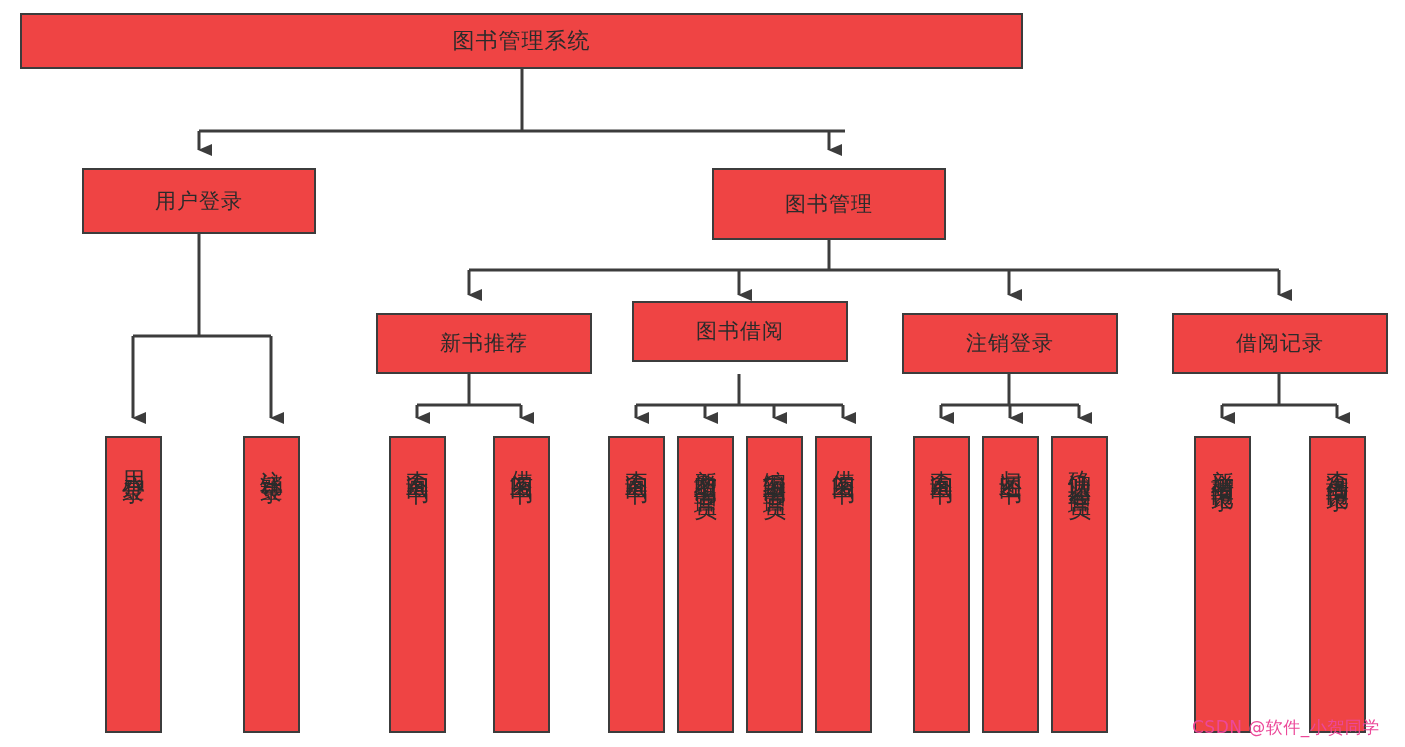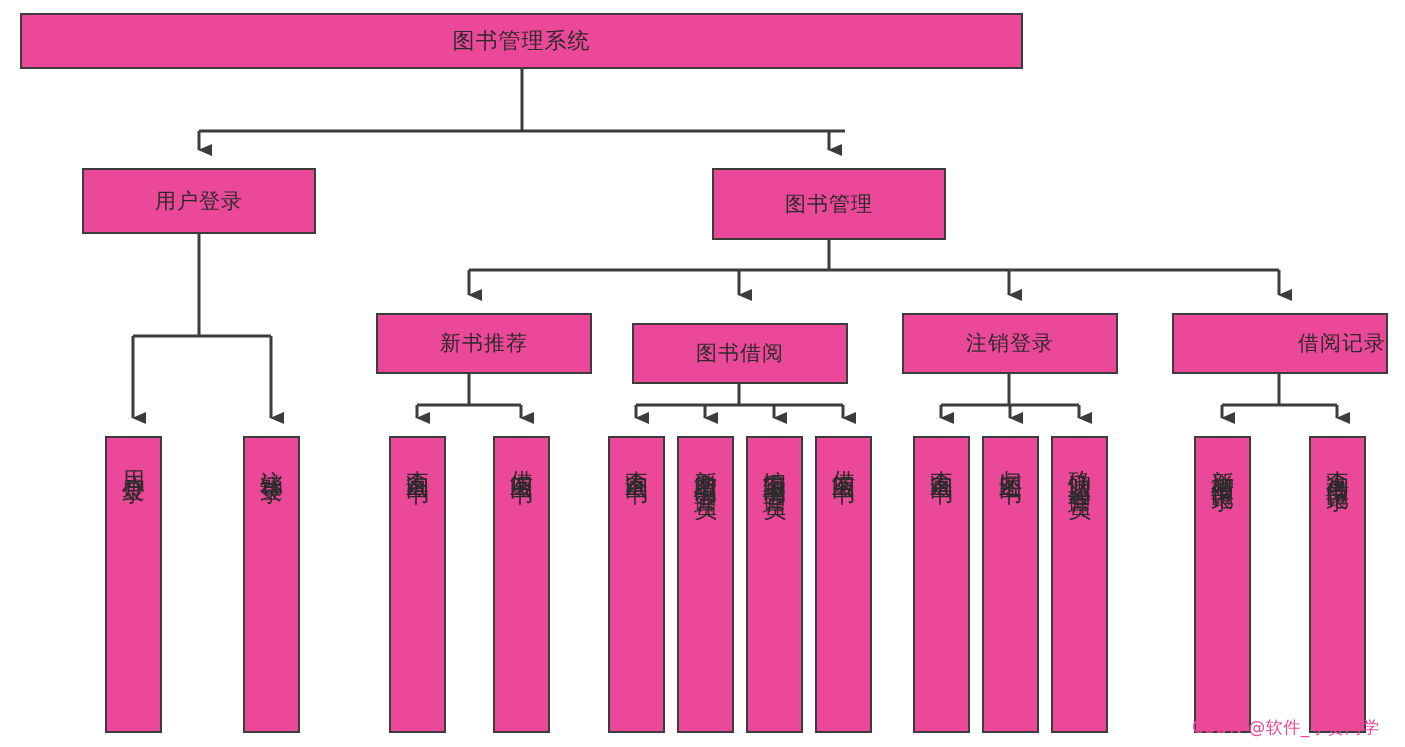--- a/index.html
+++ b/index.html
@@ -8,21 +8,21 @@
     background:#ffffff;
     font-family:"DejaVu Sans","Liberation Sans",sans-serif;
     overflow:hidden;
   }
   #canvas{position:relative;width:1405px;height:747px;}
   svg.links{position:absolute;left:0;top:0;width:1405px;height:747px;}
 
   .node{
     position:absolute;
     box-sizing:border-box;
-    background:#ec4899;
+    background:#ef4444;
     border:2px solid #3c3c3c;
     display:flex;
     align-items:center;
     justify-content:center;
     color:#2b2b2b;
   }
   .node .lbl{
     display:block;
     text-align:center;
     line-height:1.15;
@@ -120,27 +120,27 @@
   <div class="node h-node" style="left:82px;top:168px;width:234px;height:66px;">
     <span class="lbl">用户登录</span>
   </div>
   <div class="node h-node" style="left:712px;top:168px;width:234px;height:72px;">
     <span class="lbl">图书管理</span>
   </div>
 
   <div class="node h-node" style="left:376px;top:313px;width:216px;height:61px;">
     <span class="lbl">新书推荐</span>
   </div>
-  <div class="node h-node" style="left:632px;top:323px;width:216px;height:61px;">
+  <div class="node h-node" style="left:632px;top:301px;width:216px;height:61px;">
     <span class="lbl">图书借阅</span>
   </div>
   <div class="node h-node" style="left:902px;top:313px;width:216px;height:61px;">
     <span class="lbl">注销登录</span>
   </div>
-  <div class="node h-node" style="left:1172px;top:313px;width:216px;height:61px;justify-content:flex-end;">
+  <div class="node h-node" style="left:1172px;top:313px;width:216px;height:61px;">
     <span class="lbl">借阅记录</span>
   </div>
 
   <div class="node v-node" style="left:105px;top:436px;width:57px;height:297px;">
     <span class="lbl">用户登录</span>
   </div>
   <div class="node v-node" style="left:243px;top:436px;width:57px;height:297px;">
     <span class="lbl">注销登录</span>
   </div>
 

